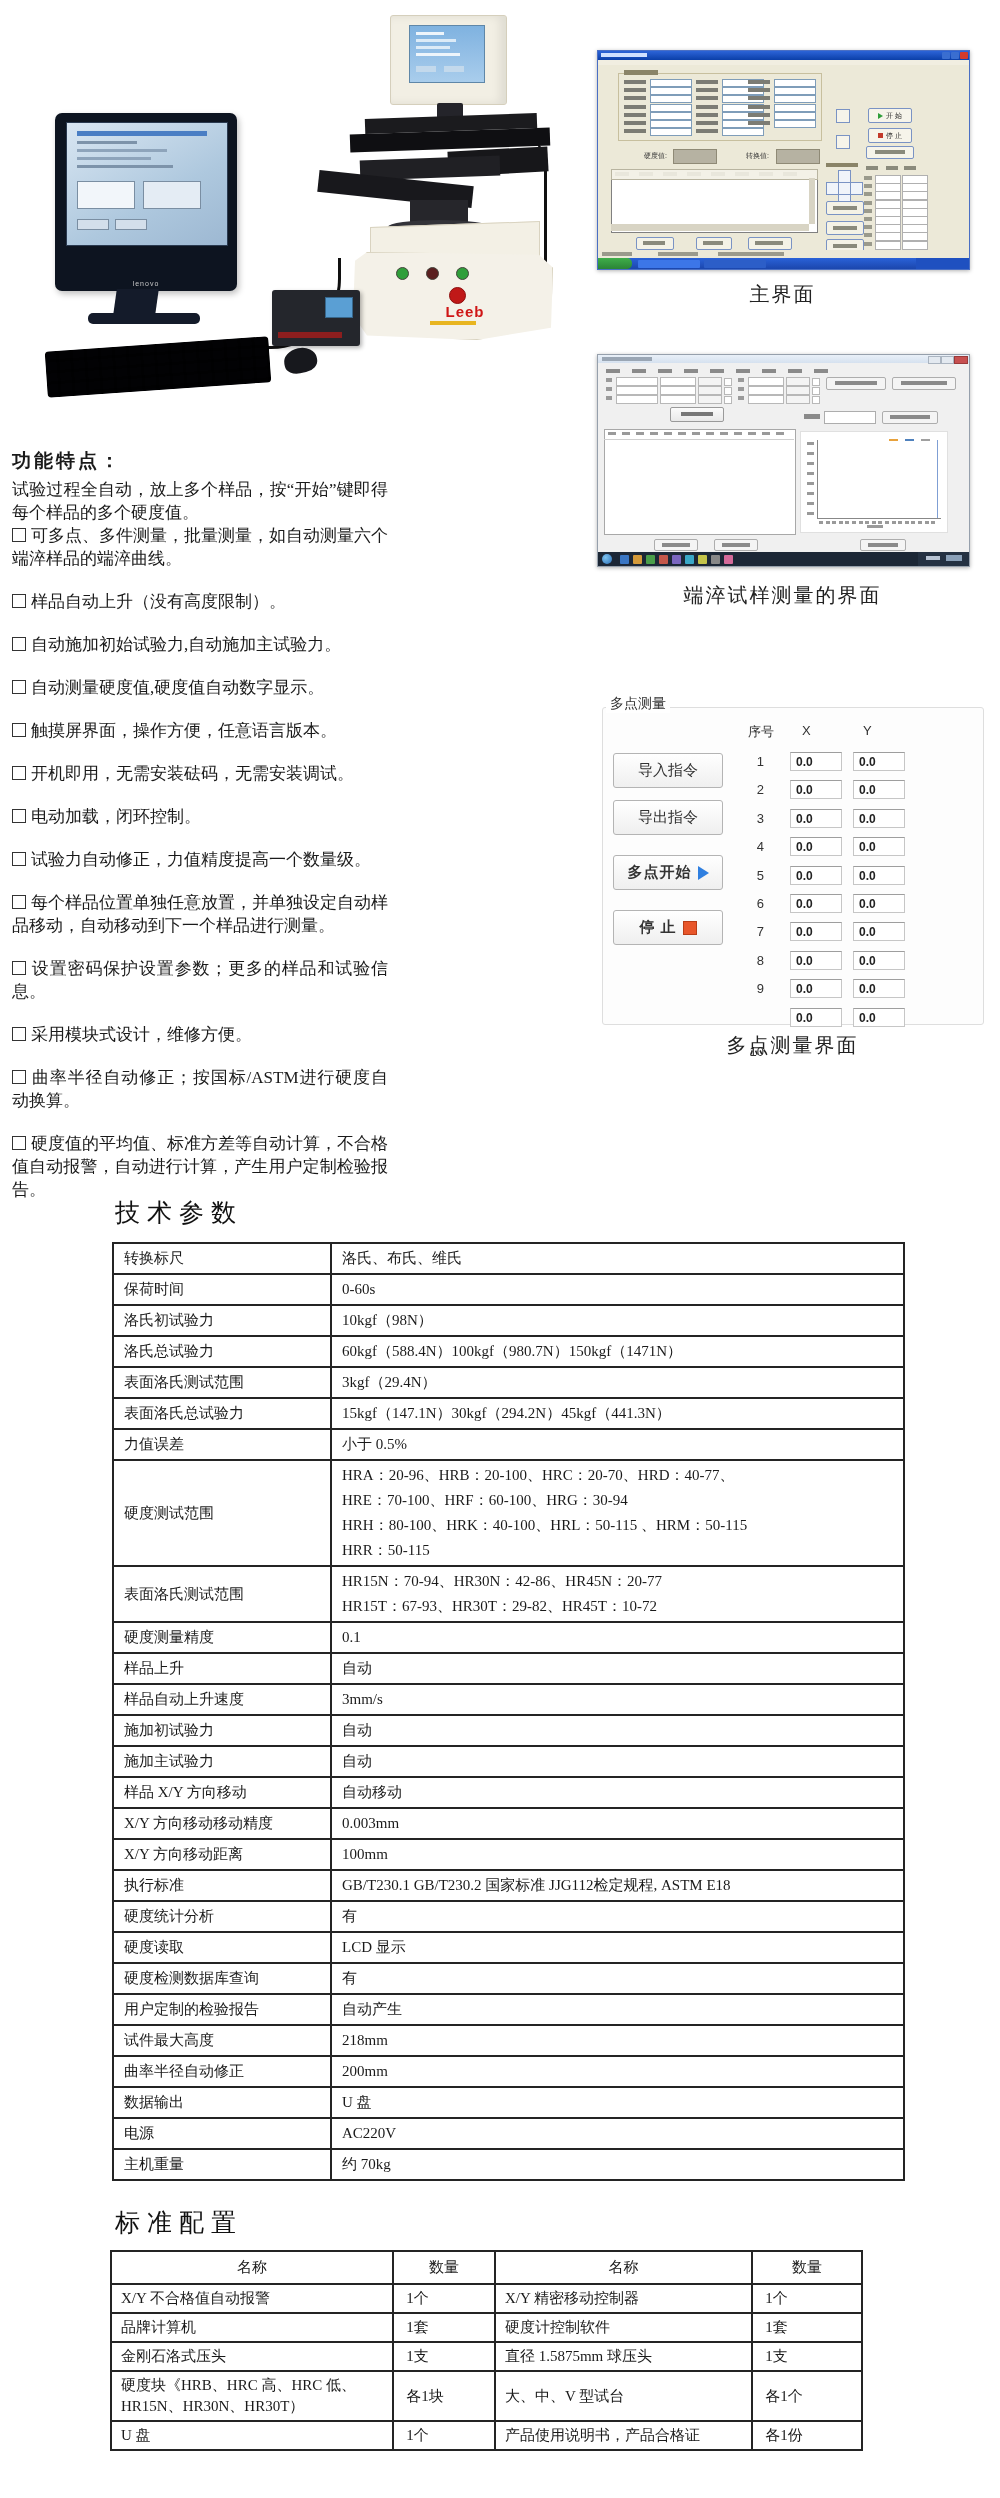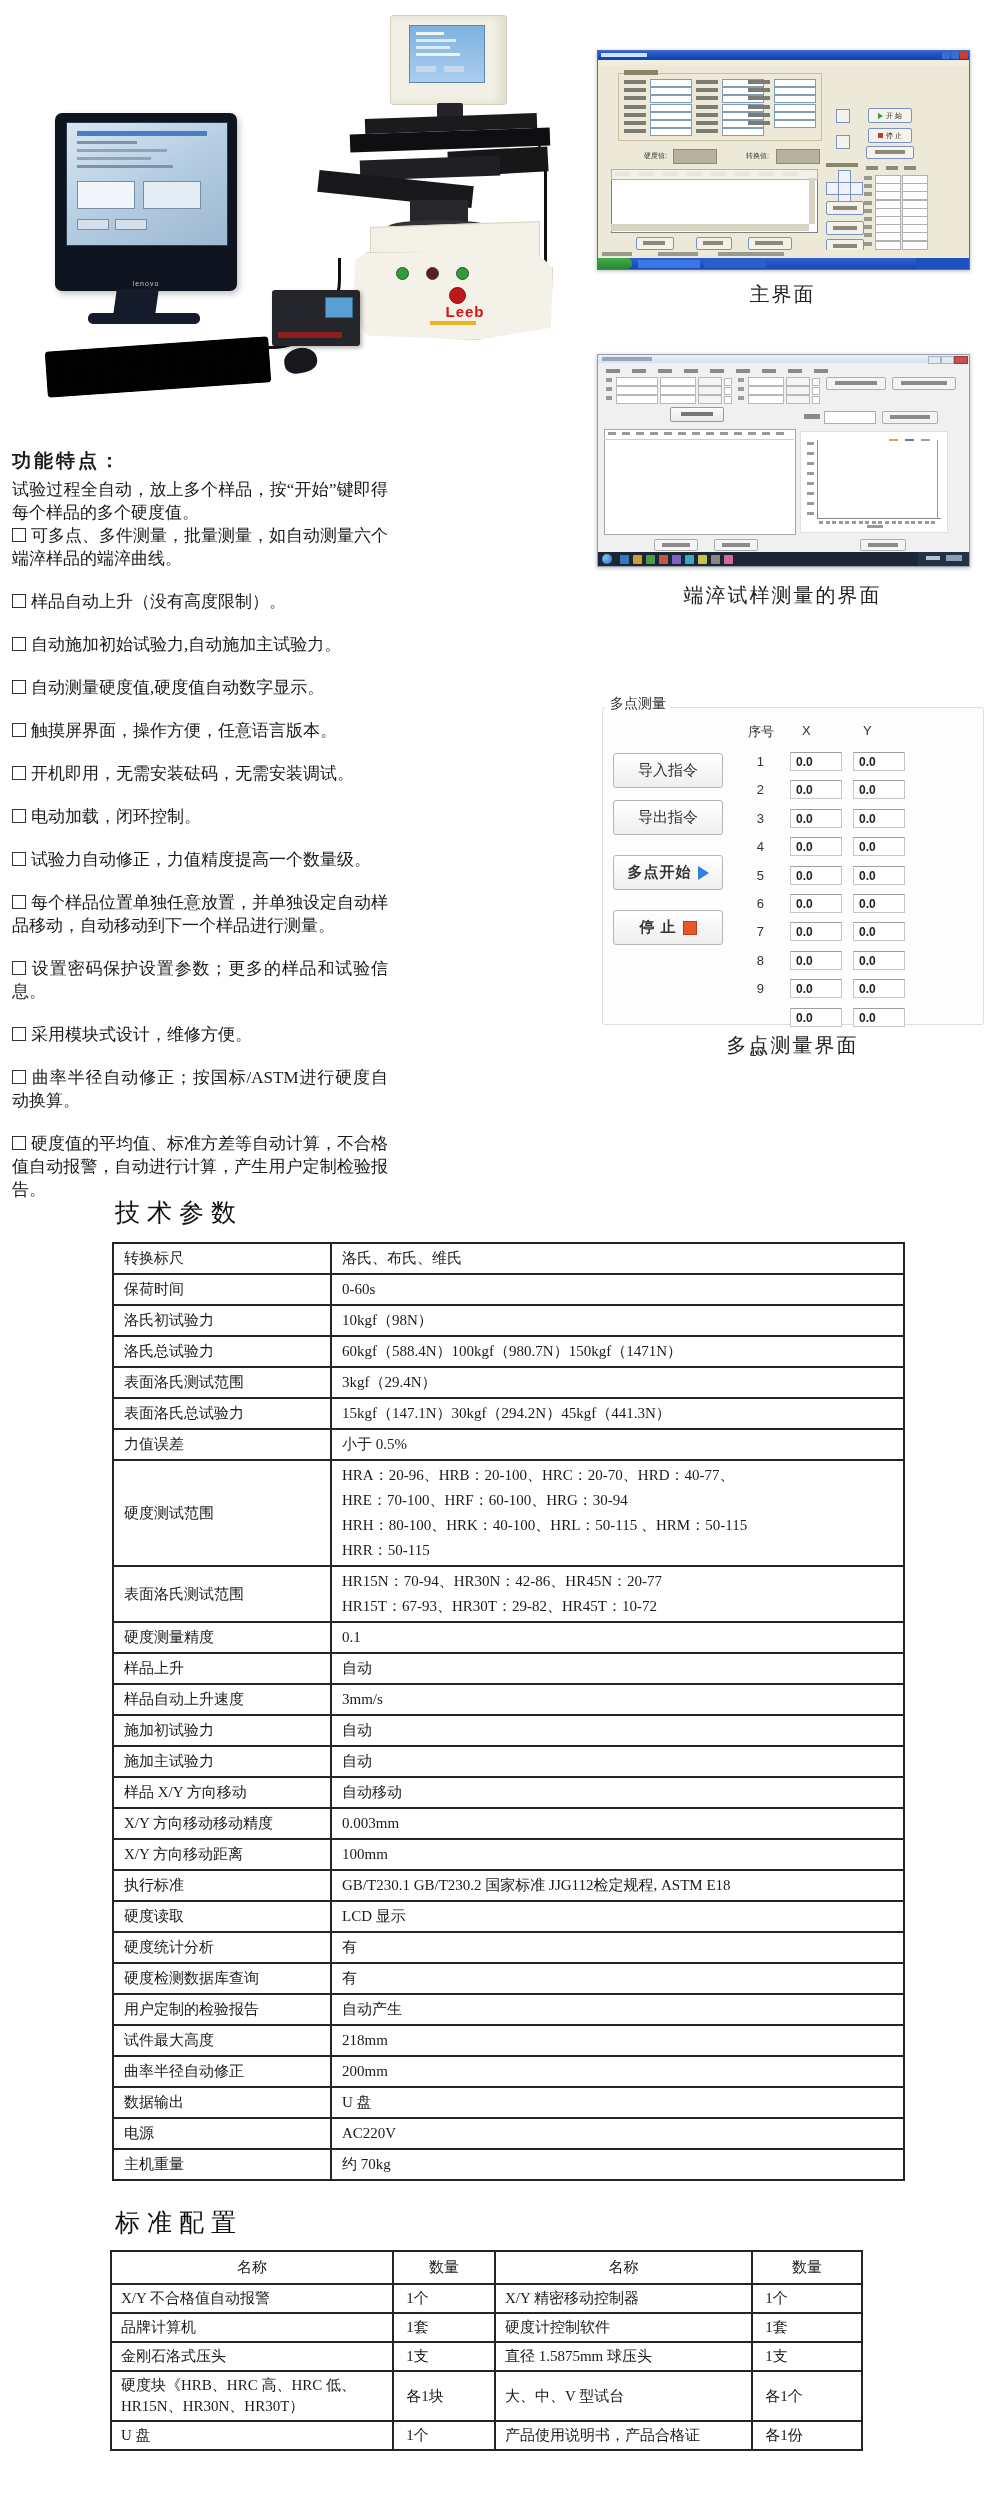--- a/index.html
+++ b/index.html
@@ -612,29 +612,29 @@
             <div class="vline">100mm</div>
           </td>
         </tr>
         <tr>
           <td class="lbl">执行标准</td>
           <td>
             <div class="vline">GB/T230.1  GB/T230.2 国家标准  JJG112检定规程, ASTM E18</div>
           </td>
         </tr>
         <tr>
+          <td class="lbl">硬度统计分析</td>
+          <td>
+            <div class="vline">有</div>
+          </td>
+        </tr>
+        <tr>
           <td class="lbl">硬度读取</td>
           <td>
             <div class="vline">LCD 显示</div>
-          </td>
-        </tr>
-        <tr>
-          <td class="lbl">硬度统计分析</td>
-          <td>
-            <div class="vline">有</div>
           </td>
         </tr>
         <tr>
           <td class="lbl">硬度检测数据库查询</td>
           <td>
             <div class="vline">有</div>
           </td>
         </tr>
         <tr>
           <td class="lbl">用户定制的检验报告</td>

